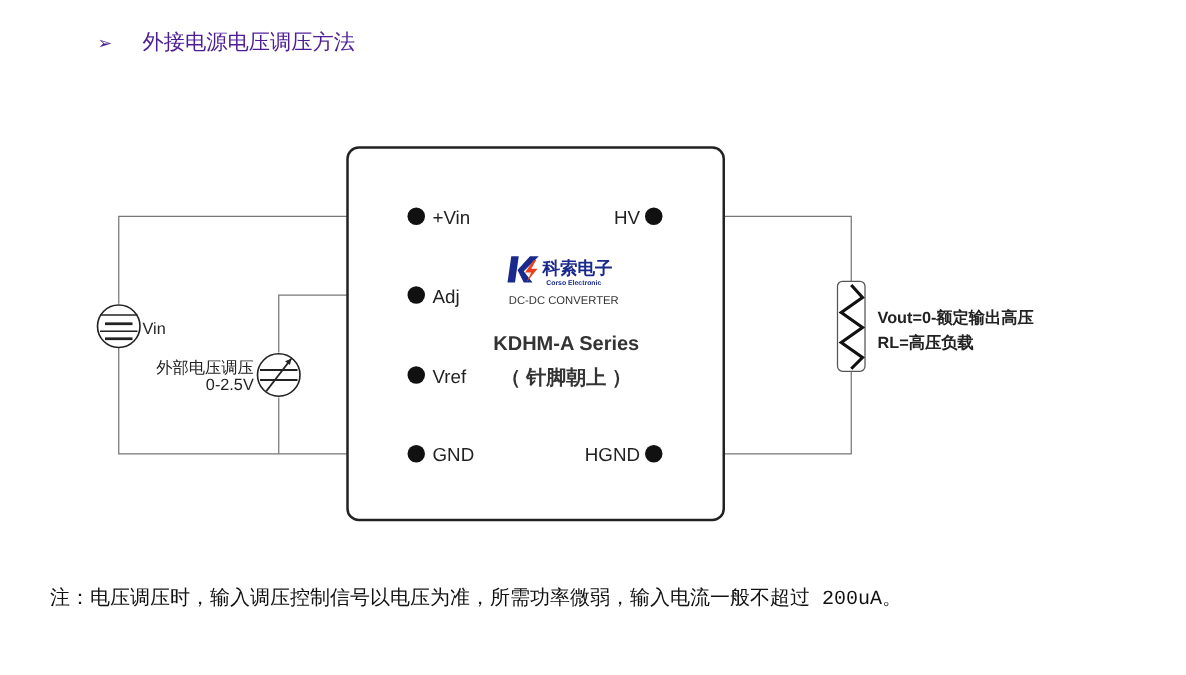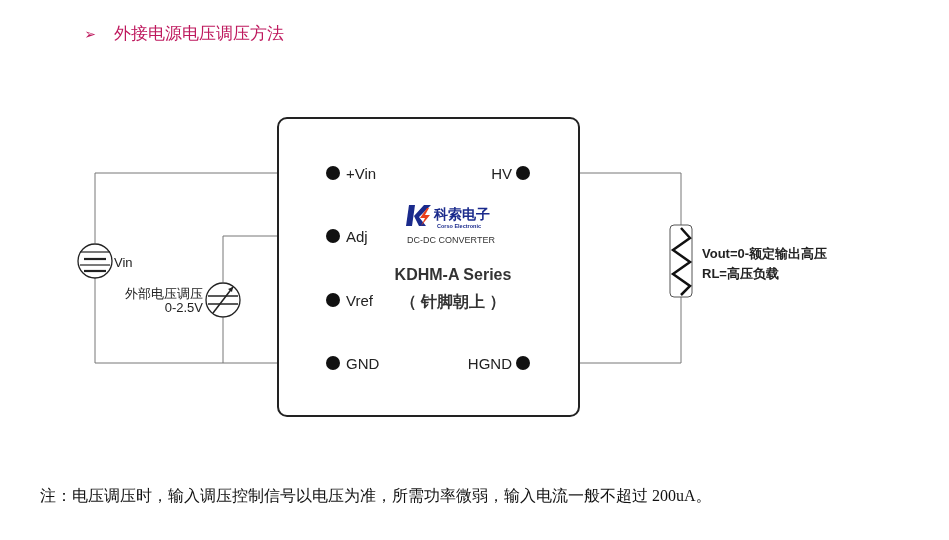--- a/index.html
+++ b/index.html
@@ -1,21 +1,21 @@
 <!DOCTYPE html>
 <html><head>
 <meta charset="utf-8">
 <style>
   html, body { margin:0; padding:0; background:#ffffff; }
   body { width:949px; height:540px; position:relative; overflow:hidden;
          font-family:"DejaVu Sans", sans-serif; color:#111; }
-  .heading { position:absolute; left:78px; top:22px; font-size:17px; font-family:"DejaVu Serif", serif; color:#be185d;text-align:center; }
+  .heading { position:absolute; left:78px; top:22px; font-size:17px; font-family:"DejaVu Serif", serif; color:#4c1d95; }
   .heading .arrow { display:inline-block; width:24px; font-size:14px; margin-right:12px; }
   svg.diagram { position:absolute; left:0; top:0; }
-  .note { position:absolute; left:40px; top:486px; font-size:16px; font-family:Liberation Serif, serif; color:#111; white-space:nowrap; }
+  .note { position:absolute; left:40px; top:468px; font-size:16px; font-family:Liberation Mono, monospace; color:#111; white-space:nowrap; }
   .pin-label { font-family:"Liberation Sans", sans-serif; font-size:15px; fill:#222; }
   .side-label { font-family:"Liberation Sans", sans-serif; font-size:13px; fill:#222; }
   .bold-label { font-family:"Liberation Sans", sans-serif; font-size:13px; font-weight:bold; fill:#222; }
   .series { font-family:"Liberation Sans", sans-serif; font-size:16px; font-weight:bold; fill:#333; }
   .brand-cn { font-family:"DejaVu Sans", sans-serif; font-size:14px; font-weight:bold; fill:#1a2a8c; }
   .brand-en { font-family:"Liberation Sans", sans-serif; font-size:5.5px; font-weight:bold; fill:#1a2a8c; }
   .dcdc { font-family:"Liberation Sans", sans-serif; font-size:9px; fill:#333; }
 </style>
 </head>
 <body>

